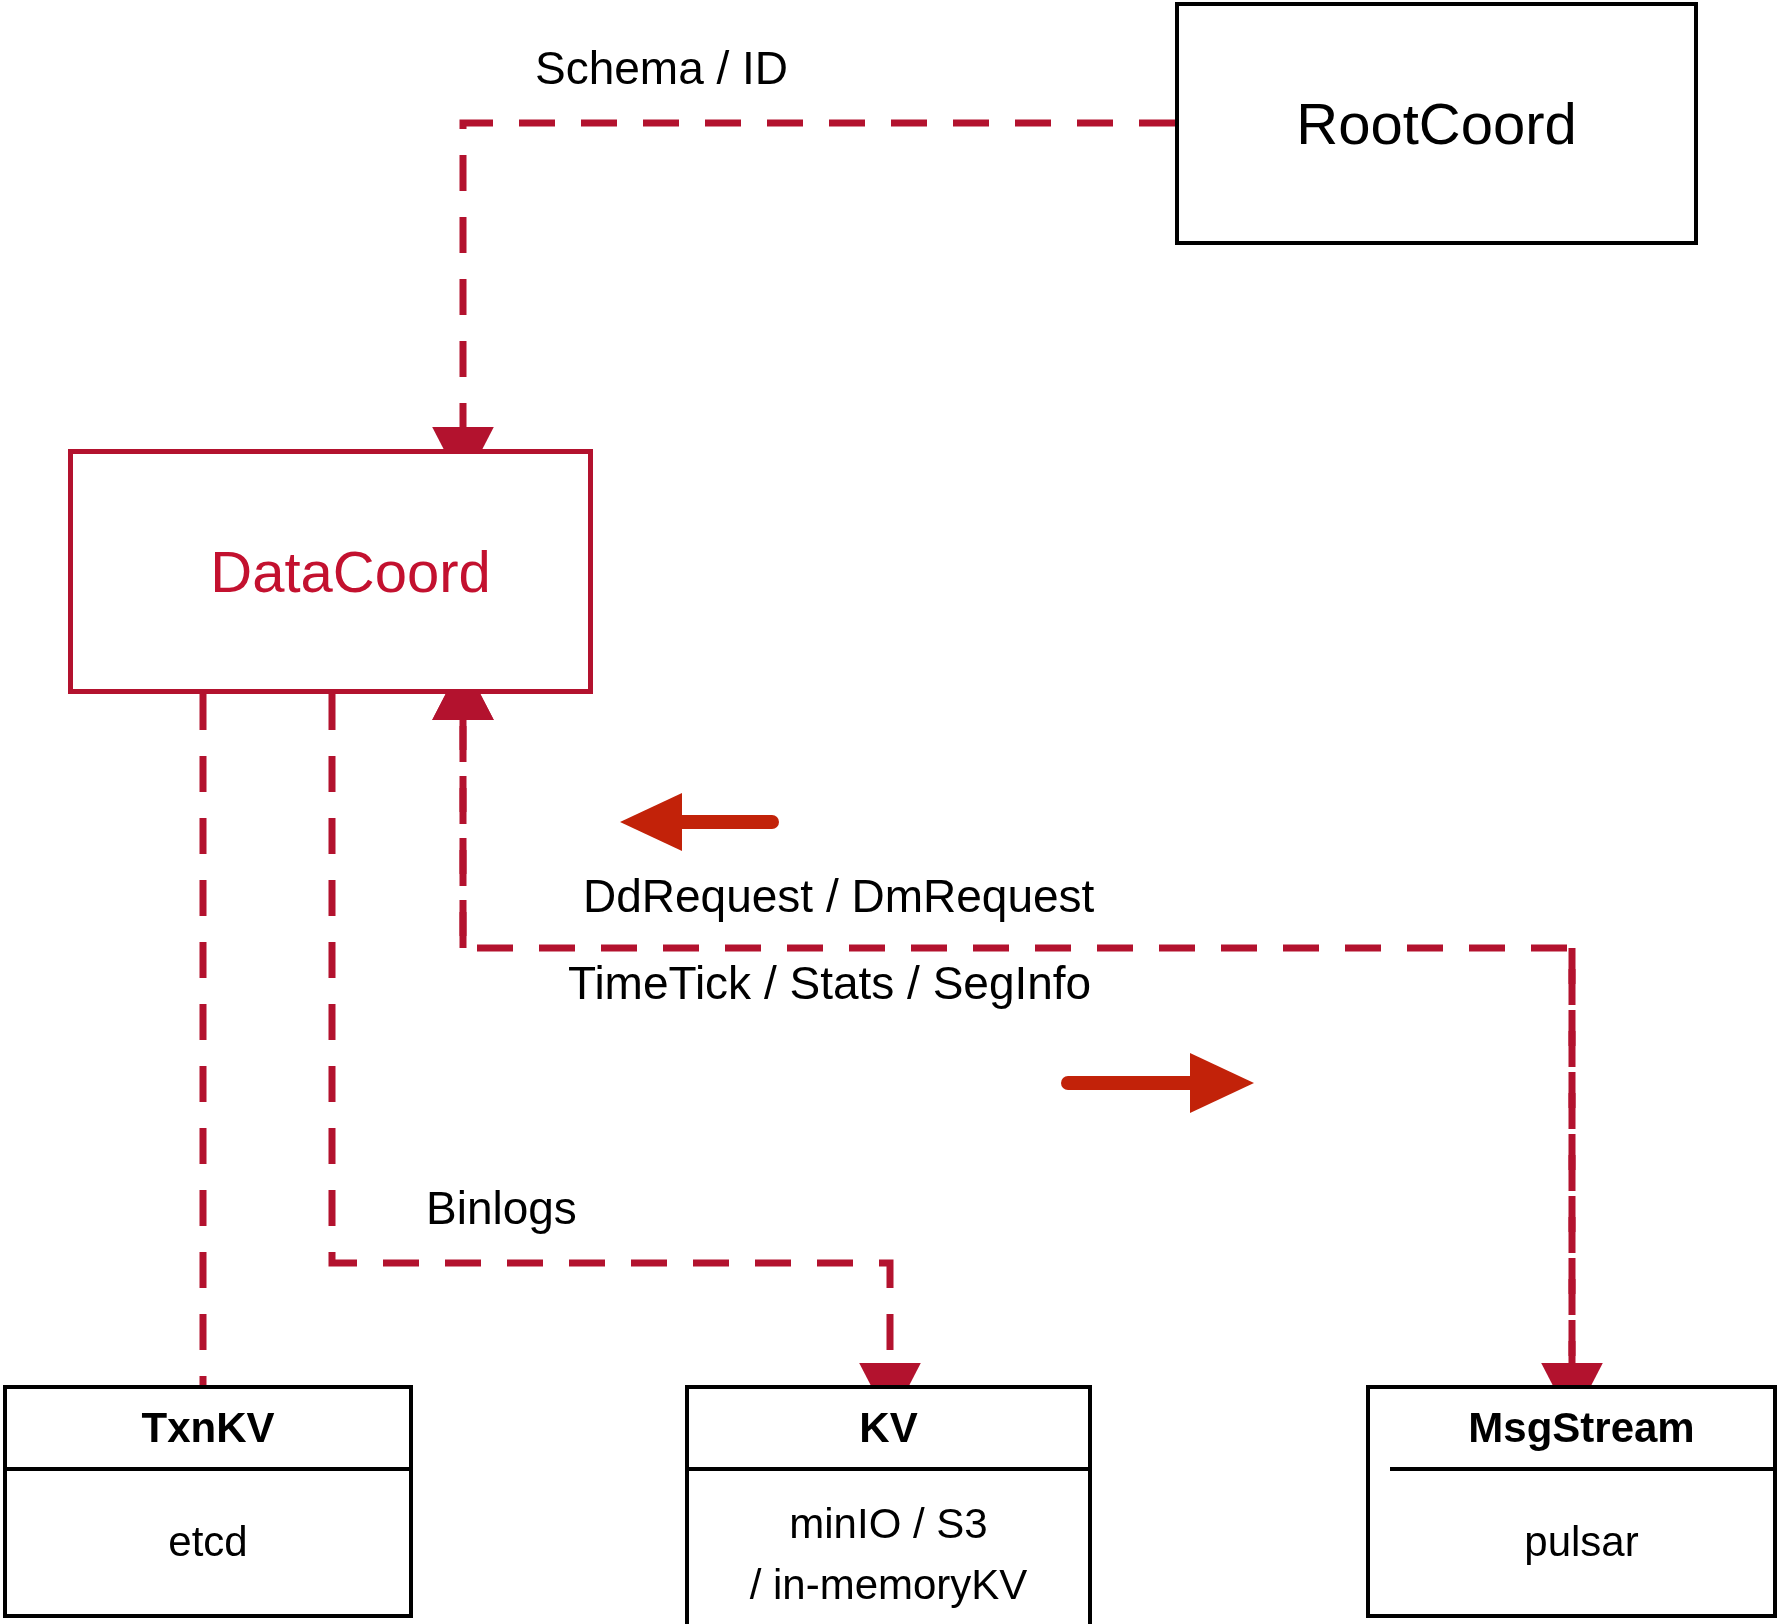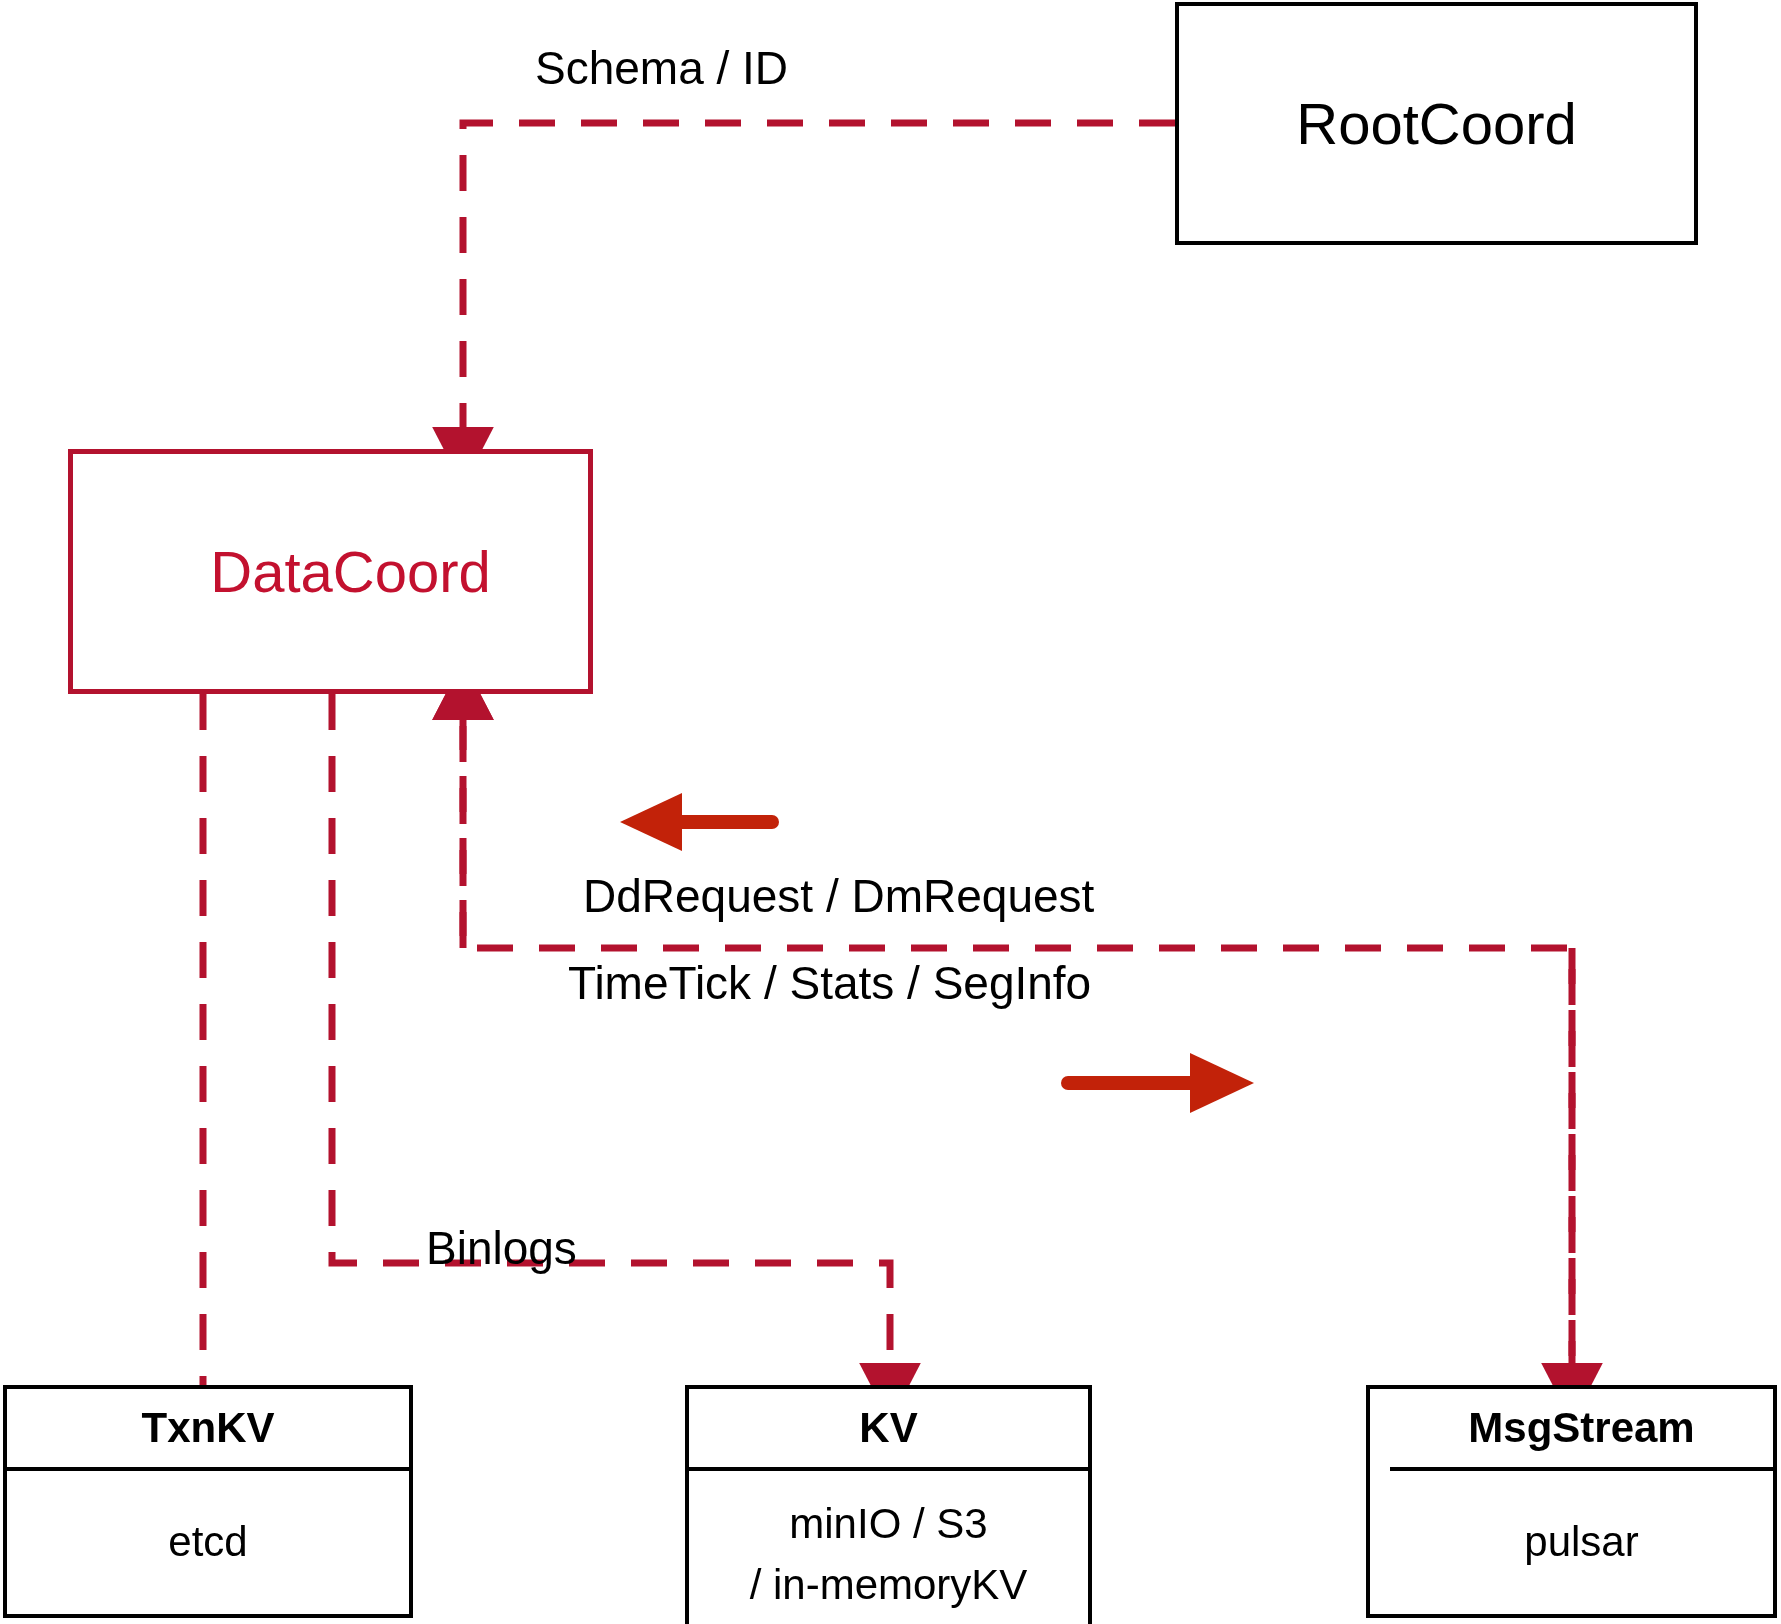--- a/index.html
+++ b/index.html
@@ -157,15 +157,15 @@
       <div>pulsar</div>
     </div>
   </div>
 
   <div class="edge-label" style="left:583px; top:873px;">DdRequest / DmRequest</div>
 
   <div class="edge-label" style="left:535px; top:45px;">Schema / ID</div>
 
   <div class="edge-label" style="left:568px; top:960px;">TimeTick / Stats / SegInfo</div>
 
-  <div class="edge-label" style="left:426px; top:1185px;margin-top:40px;">Binlogs</div>
+  <div class="edge-label" style="left:426px; top:1185px;">Binlogs</div>
 
 </div>
 
 </body></html>

